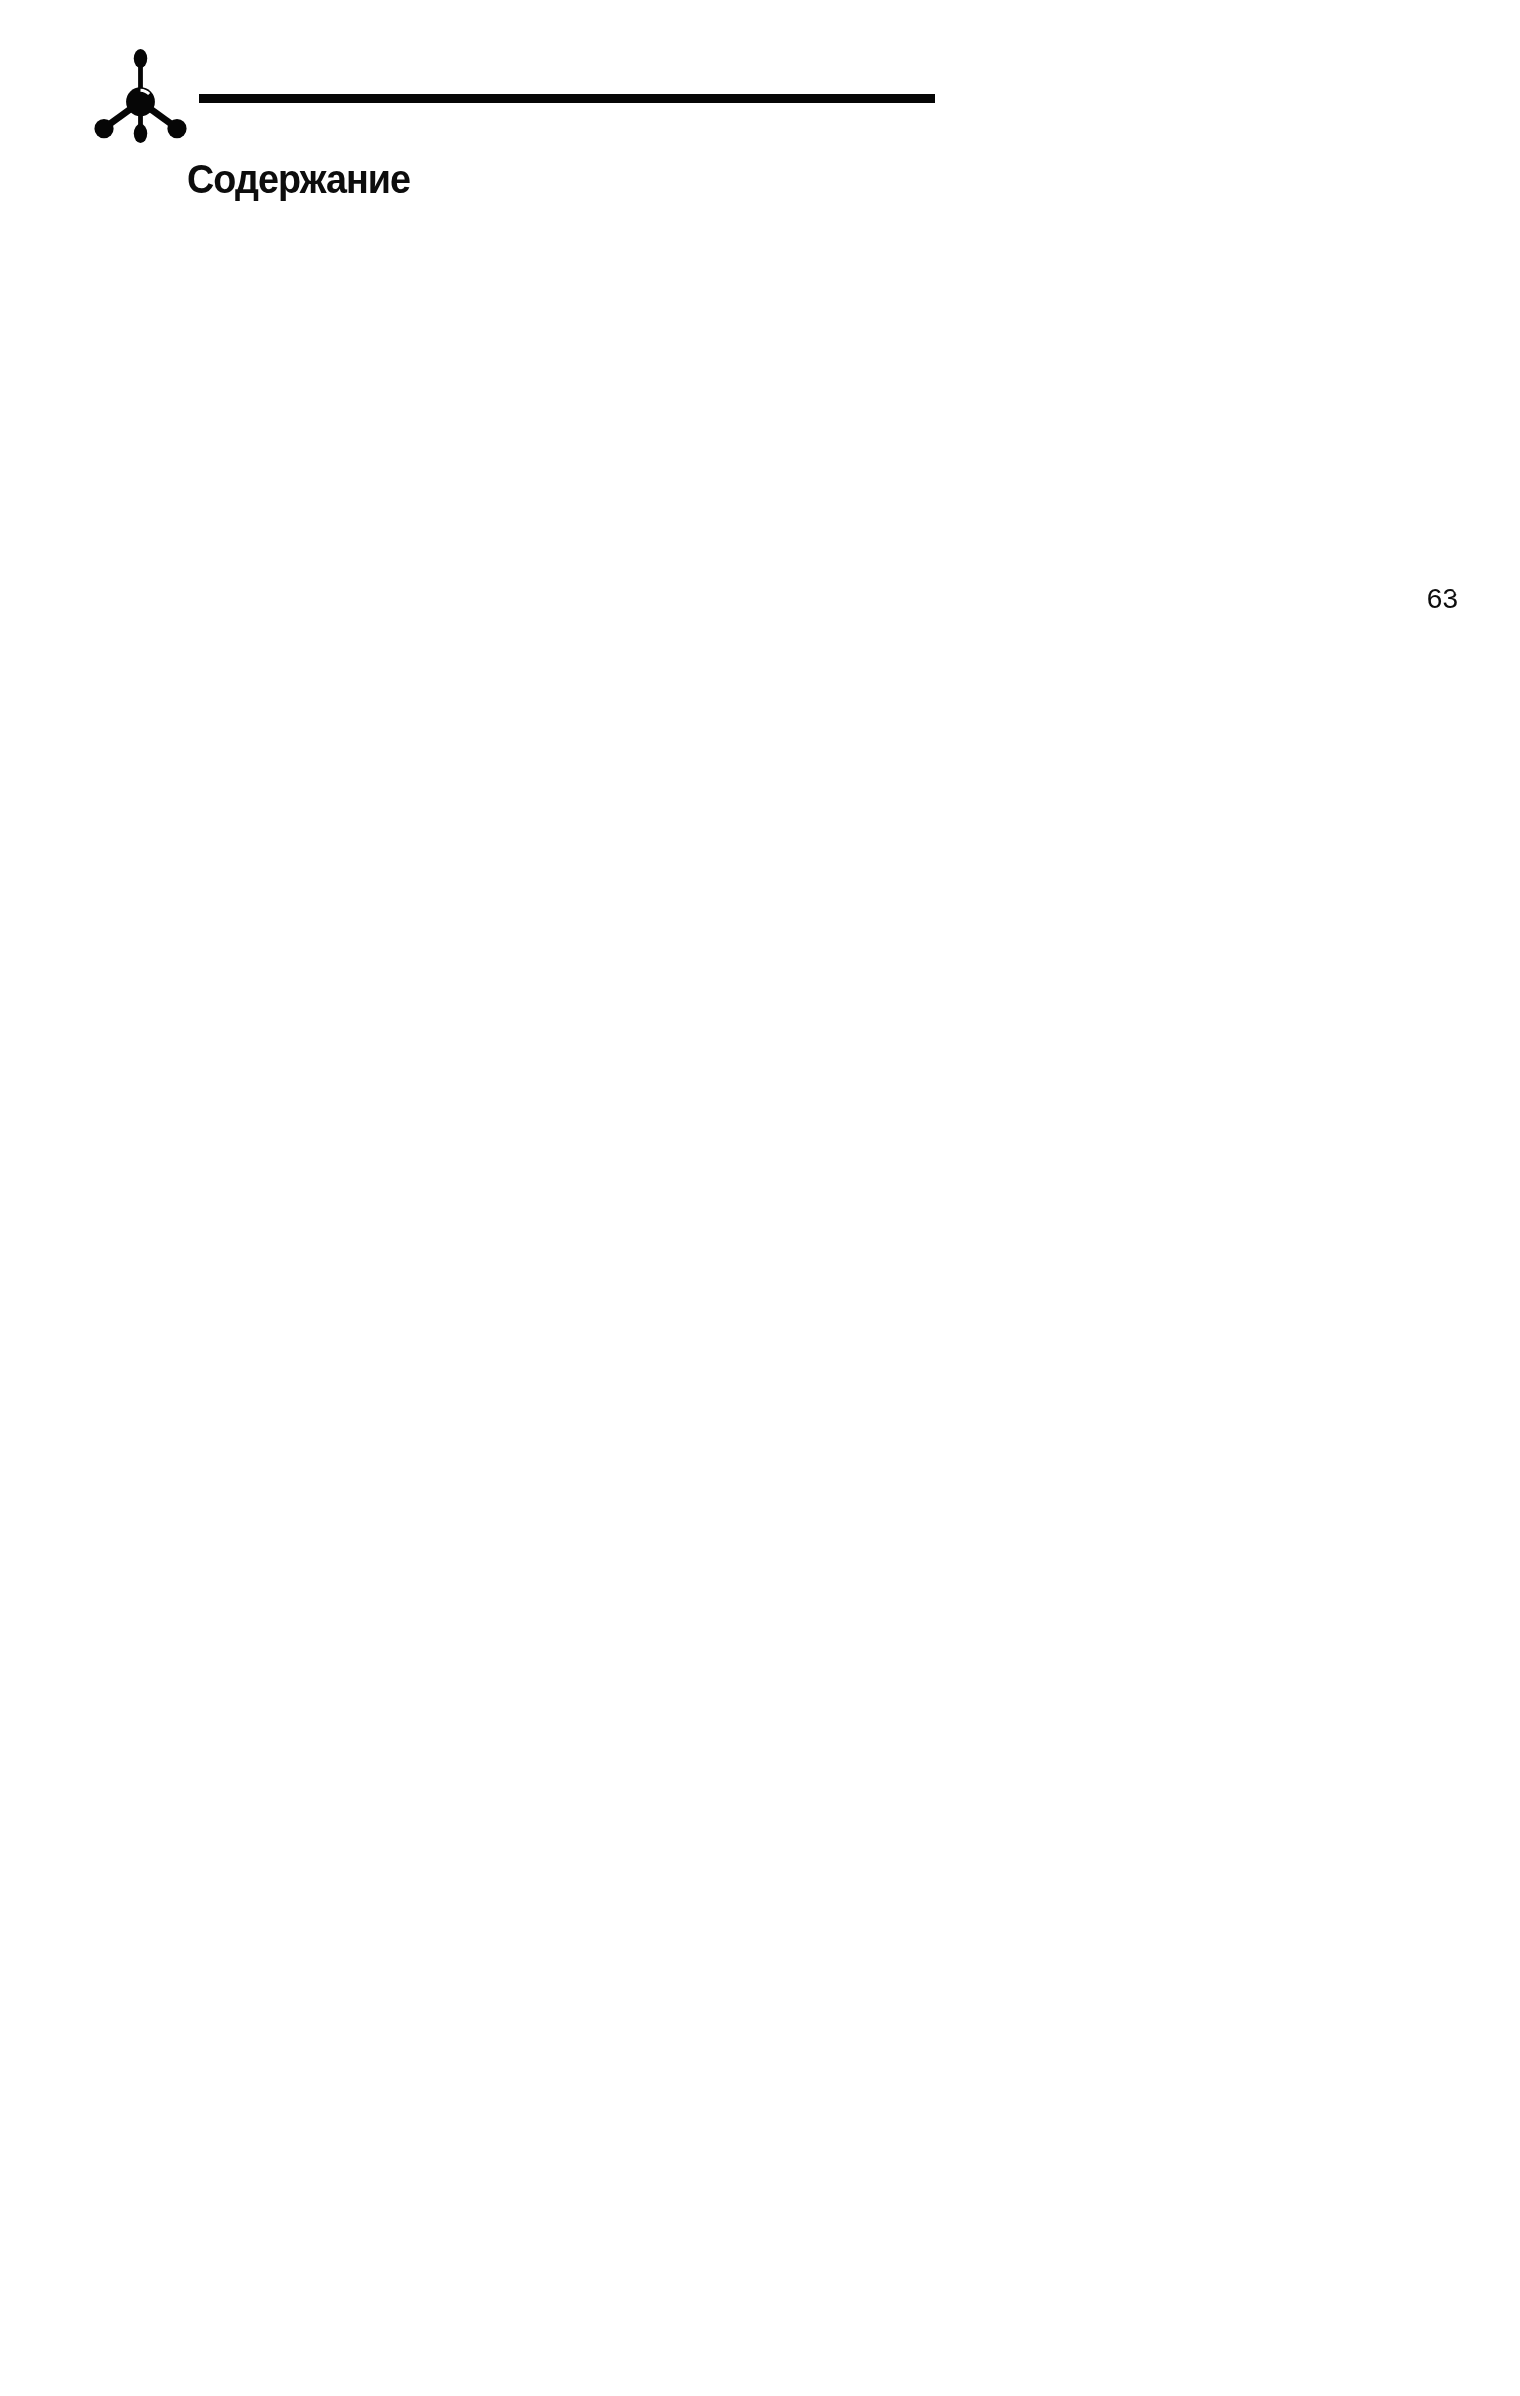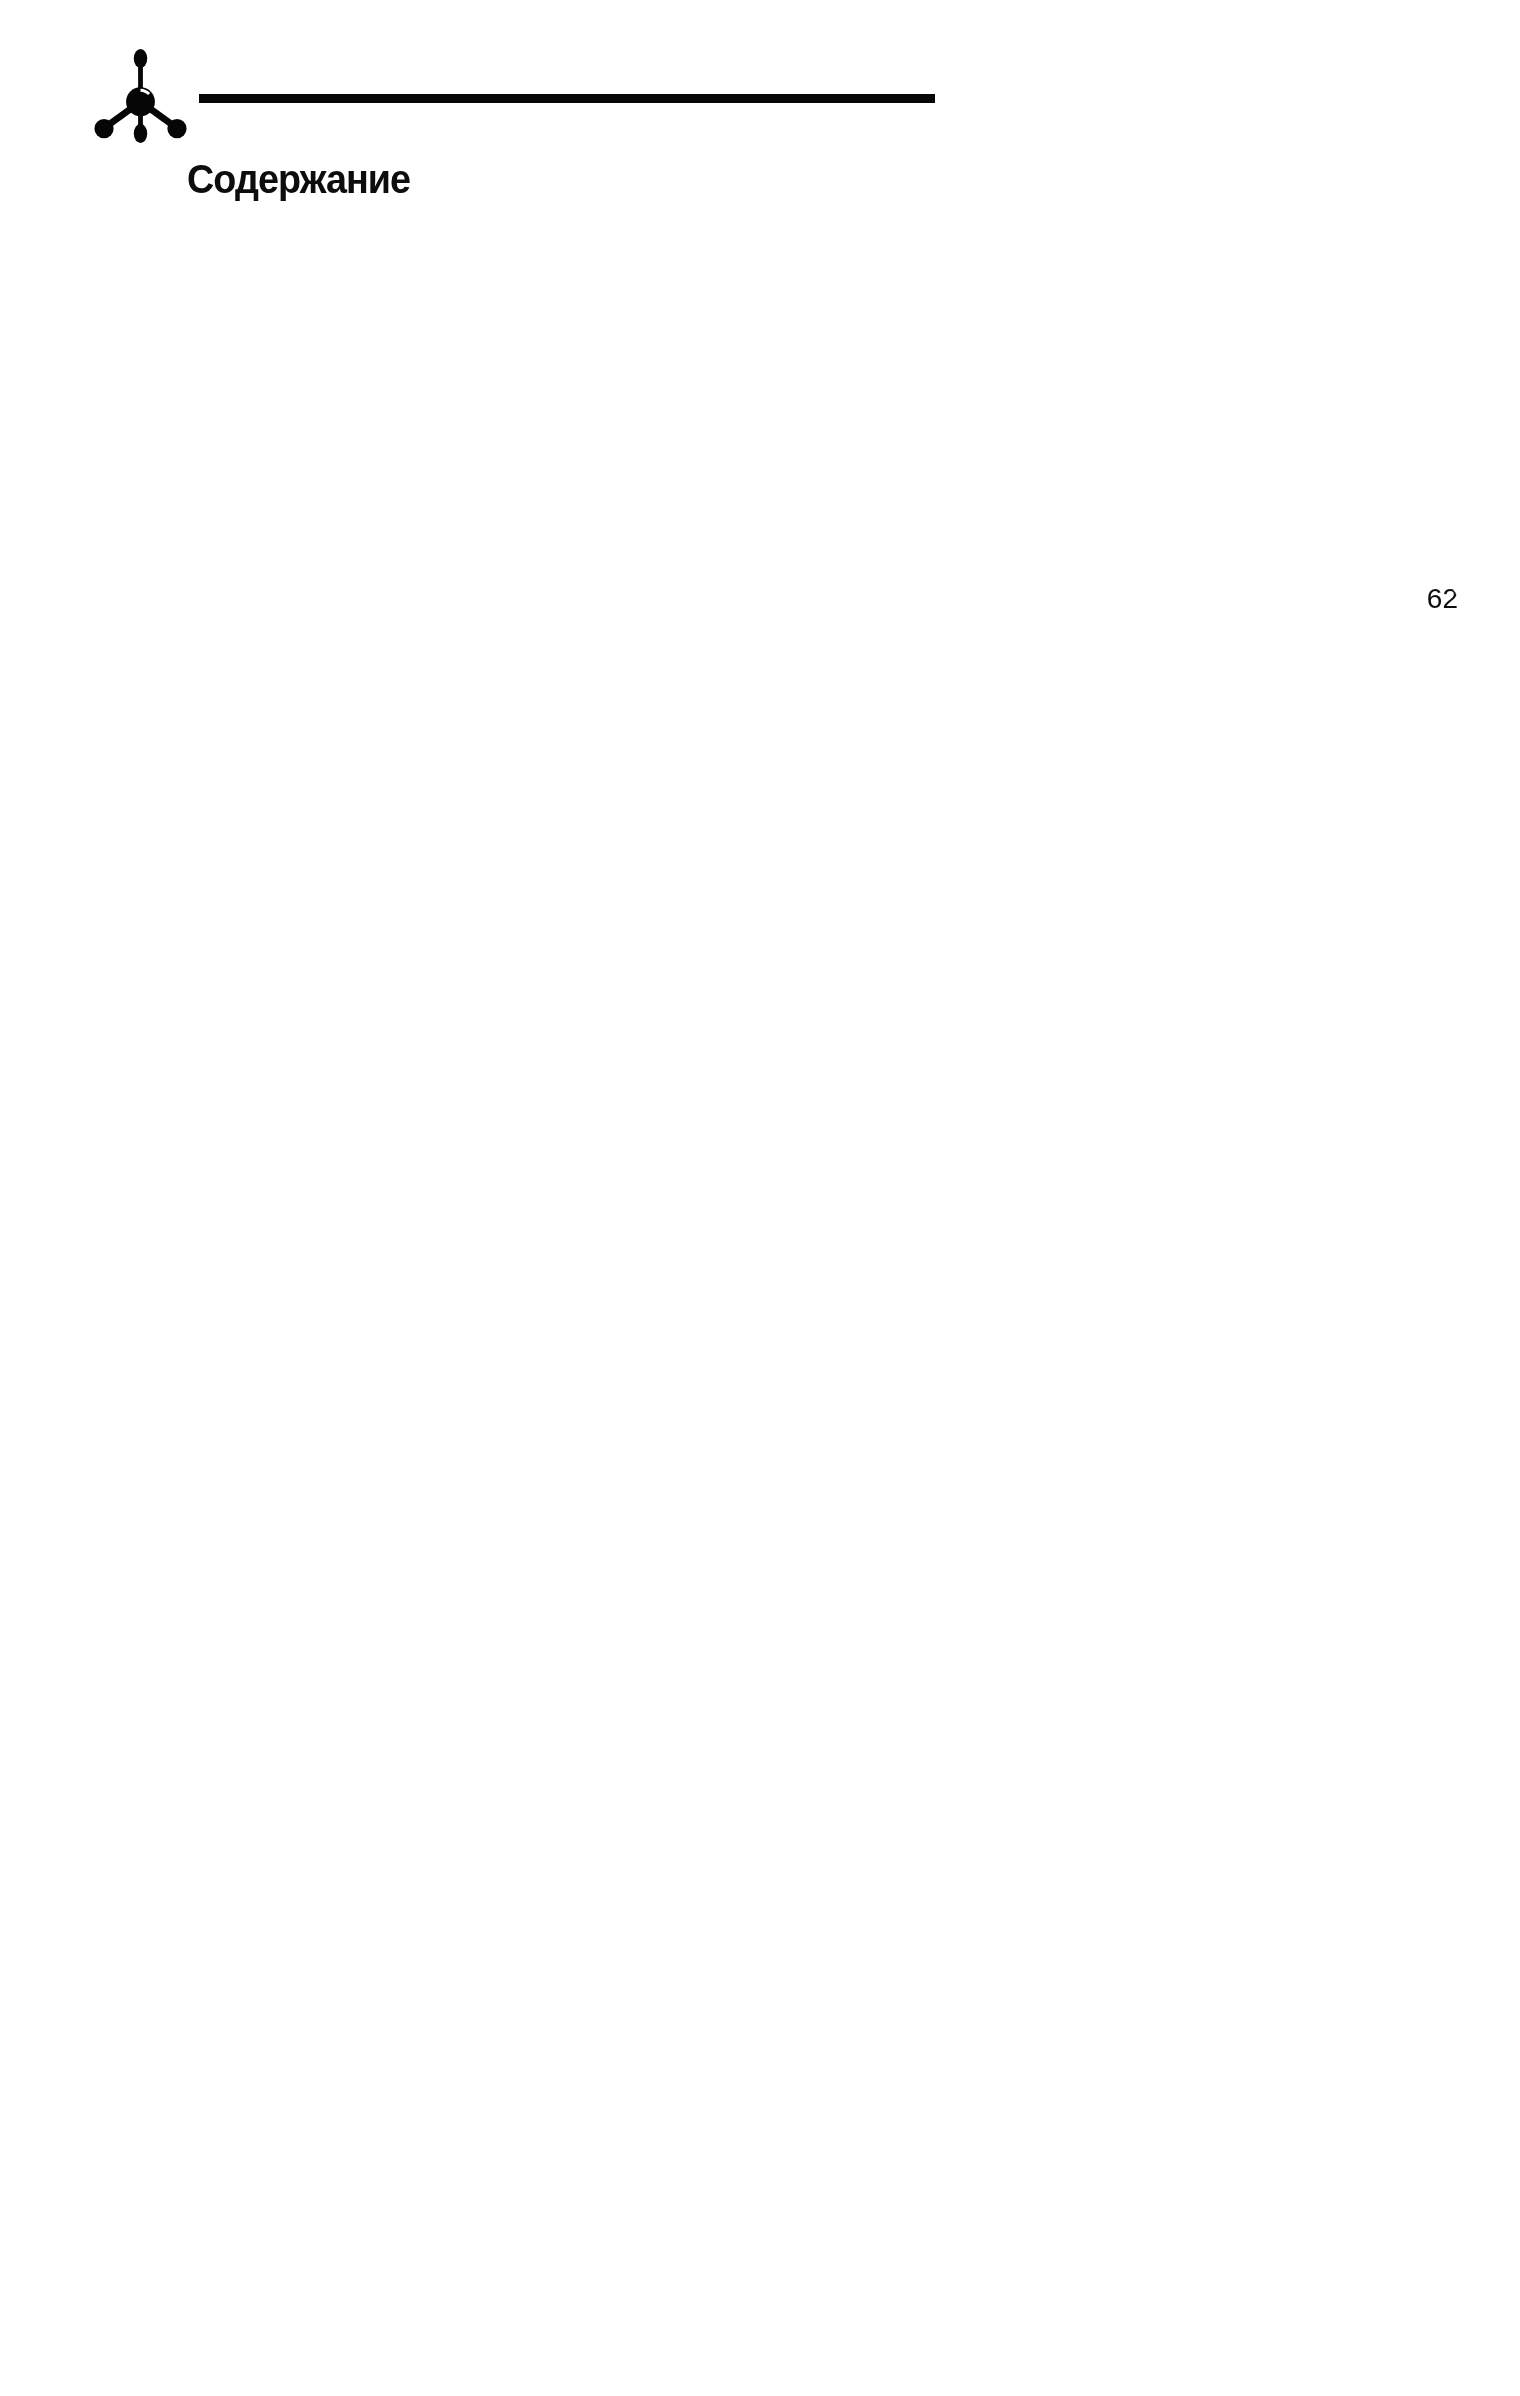--- a/index.html
+++ b/index.html
@@ -238,15 +238,20 @@
       <div class="row sub">
     <span class="label">9.2. Путь углерода в фотосинтезе. Цикл Кальвина</span>
     <span class="leader"></span>
     <span class="page">61</span>
   </div>
       <div class="row sub">
     <span class="label">9.3. Бесхлорофильный фотосинтез</span>
     <span class="leader"></span>
     <span class="page">62</span>
   </div>
+      <div class="row sub">
+    <span class="label">9.4. Фоторецепция</span>
+    <span class="leader"></span>
+    <span class="page">63</span>
+  </div>
     </div>
 </div>
 
 
 </body></html>

